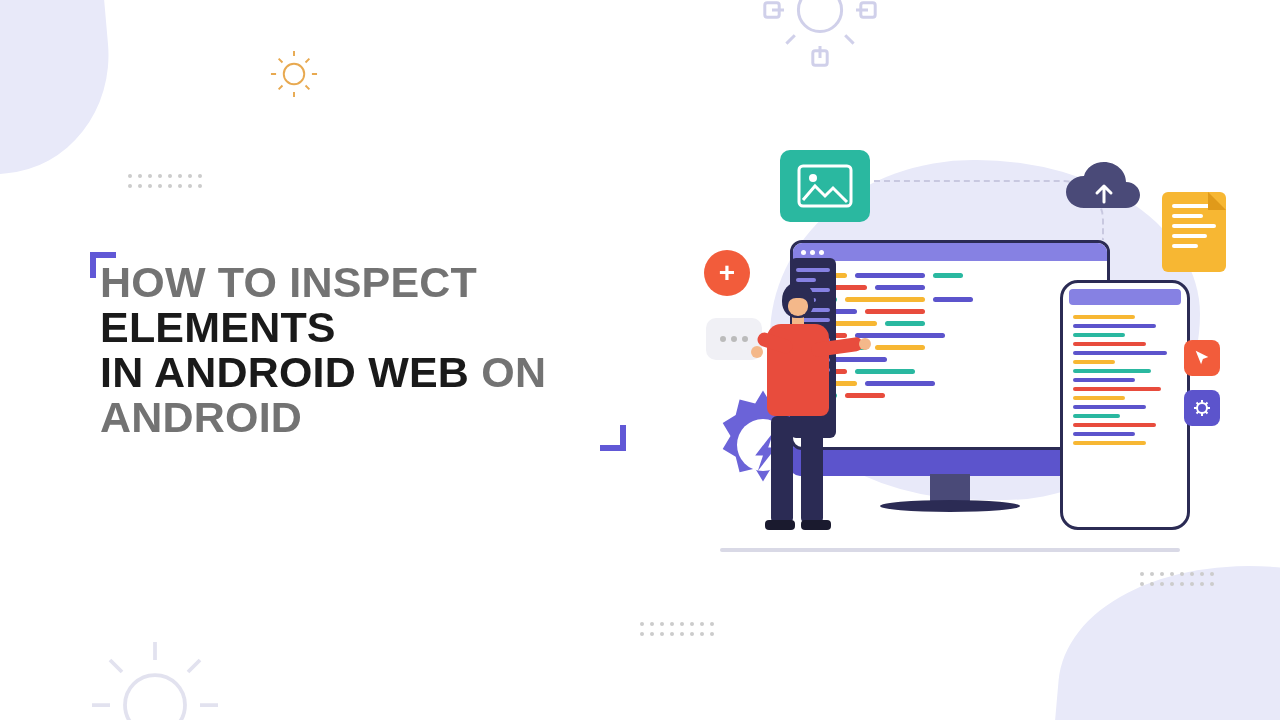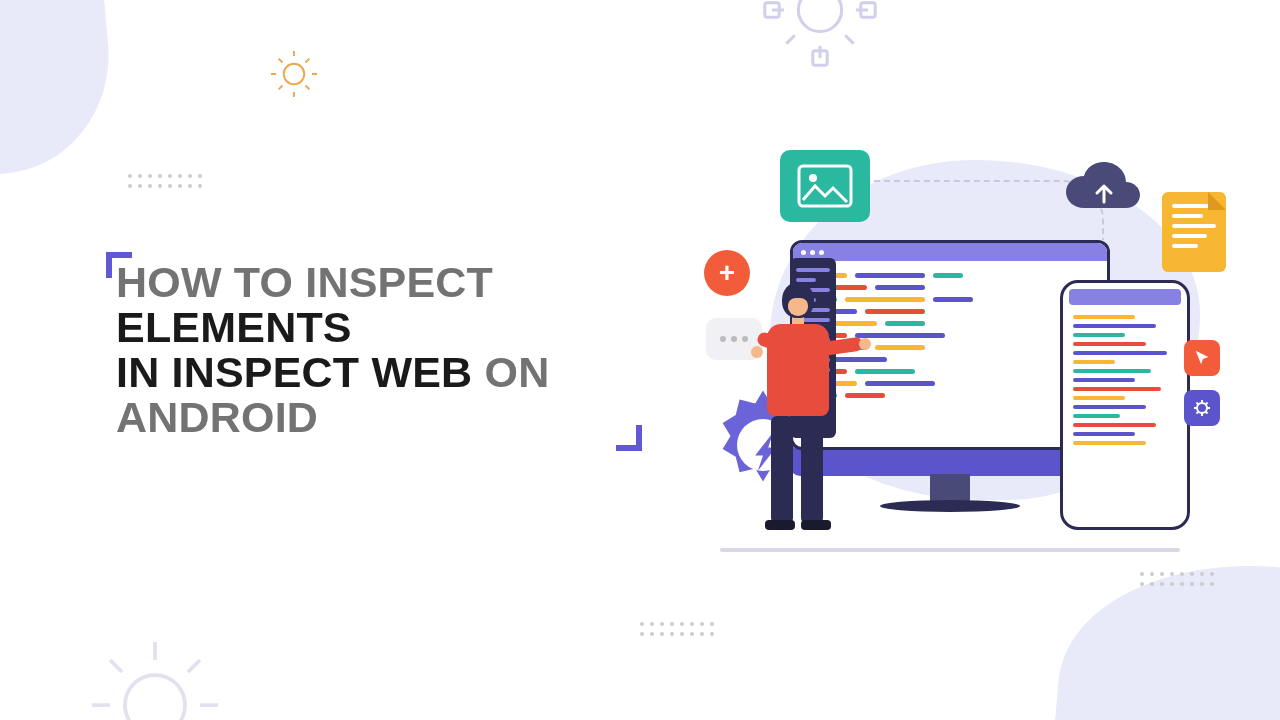--- a/index.html
+++ b/index.html
@@ -9,21 +9,21 @@
 .gear-outline{position:absolute}
 .gear-outline svg{display:block}
 .gear-top{top:-50px;left:760px}
 .gear-left{top:42px;left:262px}
 .gear-bl{bottom:-60px;left:80px}
 .dots{position:absolute;display:grid;grid-template-columns:repeat(8,4px);gap:6px}
 .dots span{width:4px;height:4px;border-radius:50%;background:#ccc}
 .dots-1{top:174px;left:128px}
 .dots-2{top:622px;left:640px}
 .dots-3{top:572px;right:66px}
-.title-wrap{position:absolute;left:116px;top:260px;width:520px}
+.title-wrap{position:absolute;left:100px;top:260px;width:520px}
 .corner-tl{position:absolute;top:-8px;left:-10px;width:26px;height:26px;border-top:6px solid #6158d6;border-left:6px solid #6158d6}
 .corner-br{position:absolute;bottom:-10px;right:-6px;width:26px;height:26px;border-bottom:6px solid #6158d6;border-right:6px solid #6158d6}
 h1{font-weight:900;font-size:43px;line-height:1.05;letter-spacing:.2px;font-family:Arial Black,Arial,sans-serif}
 h1 .dim{color:#737373}
 h1 .strong{color:#1a1a1a}
 .illus{position:absolute;right:30px;top:130px;width:620px;height:470px}
 .bg-blob{position:absolute;top:30px;right:50px;width:430px;height:340px;background:#e8e9f9;border-radius:50% 55% 48% 52%/55% 48% 58% 45%}
 .monitor{position:absolute;left:160px;top:110px;width:320px;height:250px}
 .mon-screen{width:320px;height:210px;background:#fff;border:3px solid #2b2b54;border-radius:12px;overflow:hidden;position:relative}
 .mon-bar{height:18px;background:#8681e3;display:flex;align-items:center;padding-left:8px;gap:4px}
@@ -158,21 +158,21 @@
     <span></span>
     <span></span>
     <span></span>
     <span></span>
   </div>
 
 <div class="title-wrap">
   <div class="corner-tl"></div>
   <h1>
     <span class="dim">HOW TO INSPECT </span><span class="strong">ELEMENTS</span><br>
-    <span class="strong">IN </span><span class="strong">INSPECT WEB </span><span class="dim">ON ANDROID</span>
+    <span class="strong">IN </span><span class="strong">ANDROID WEB </span><span class="dim">ON ANDROID</span>
   </h1>
   <div class="corner-br"></div>
 </div>
 
 <div class="illus">
   <div class="bg-blob"></div>
   <div class="path"></div>
 
   <div class="img-card">
     <svg viewBox="0 0 56 44">

